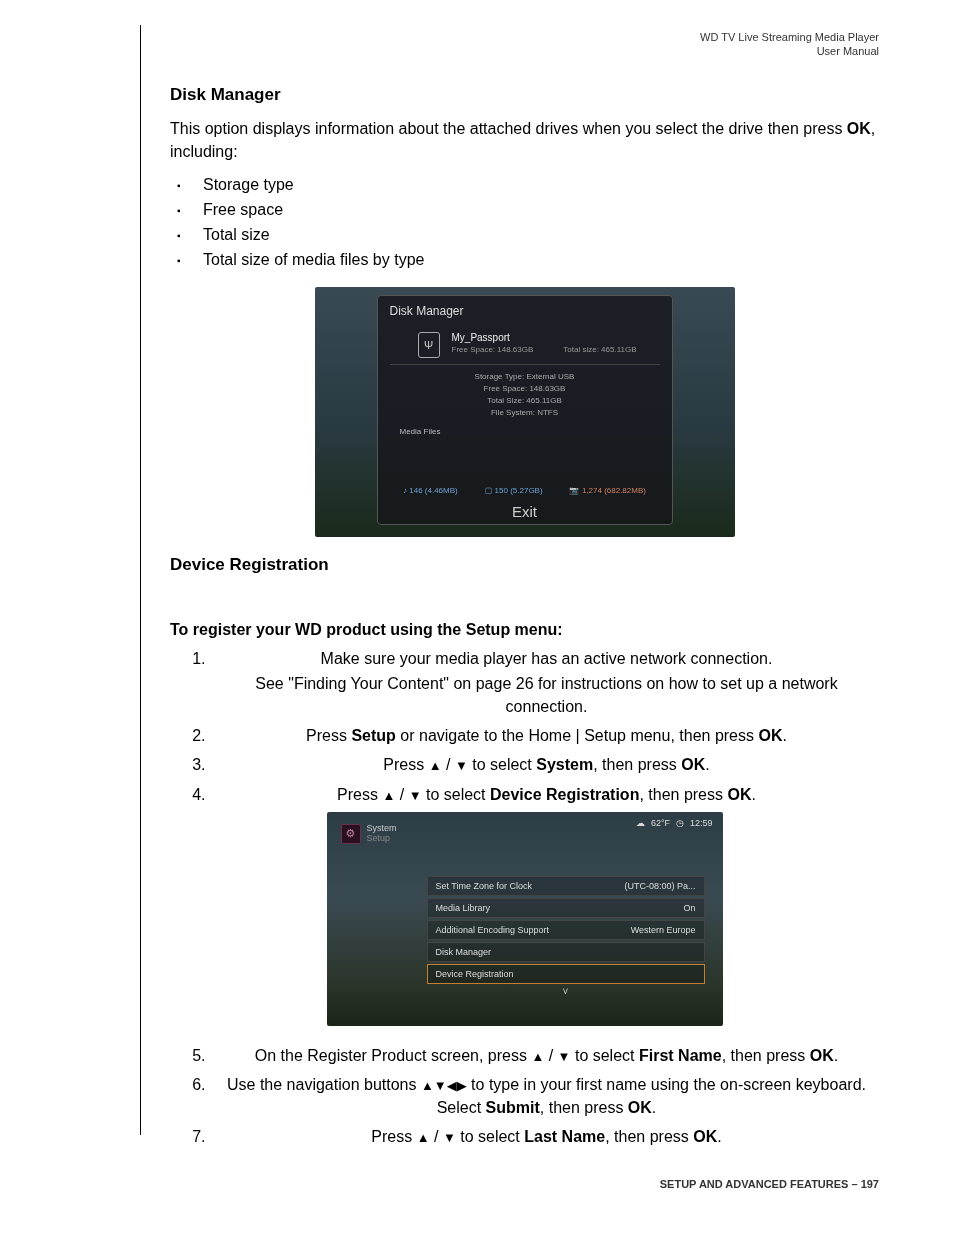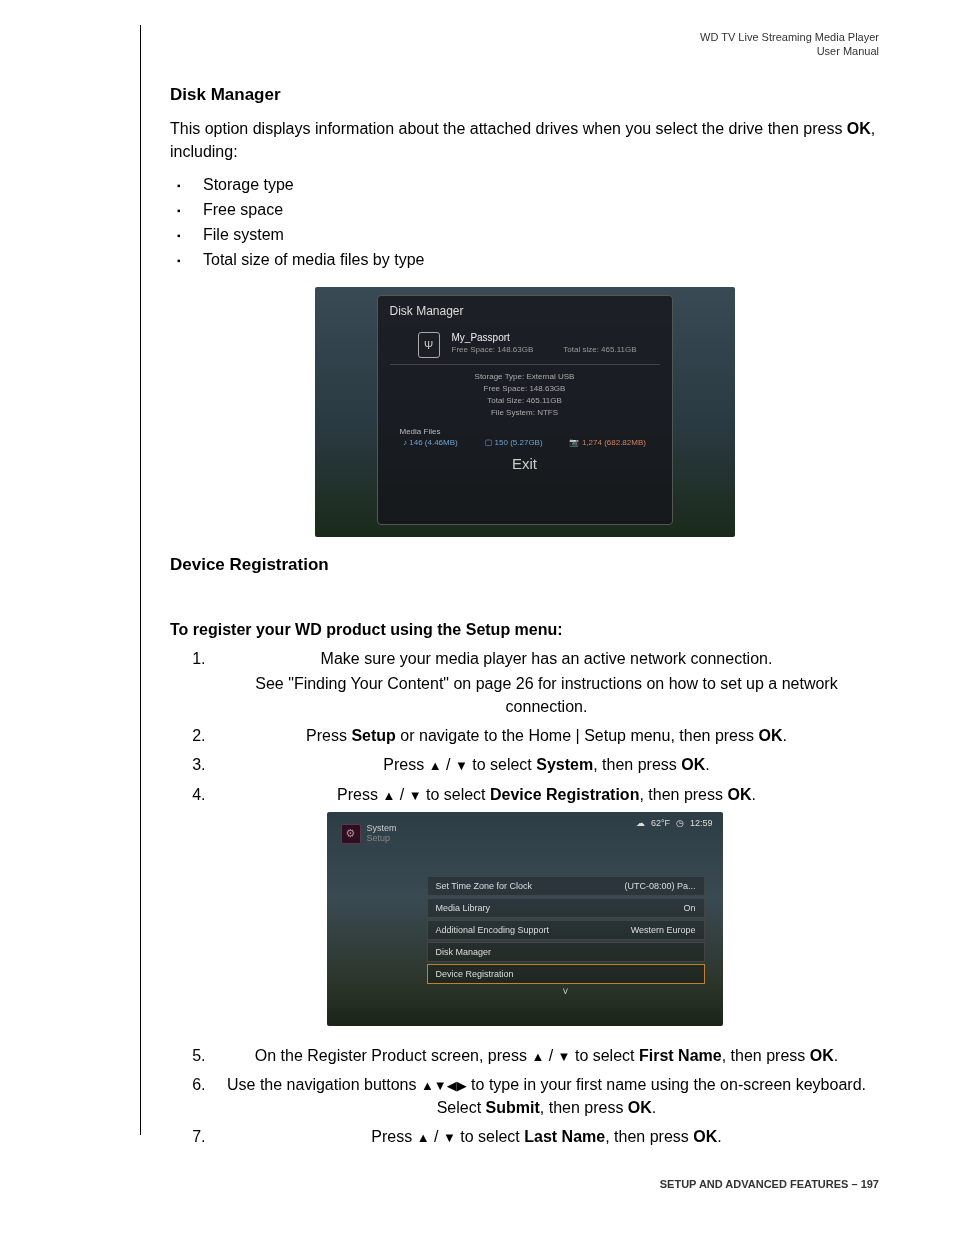--- a/index.html
+++ b/index.html
@@ -105,21 +105,21 @@
     margin-left: 28px;
   }
   .dm-drive { flex: 1; }
   .dm-drive-name { font-size: 10px; color: #eee; margin-bottom: 2px; }
   .dm-sub { display: flex; gap: 30px; font-size: 8px; color: #999; }
   .dm-details { text-align: center; margin: 4px 0 8px 0; line-height: 1.5; color: #aaa; font-size: 8px;}
   .dm-media-label { font-size: 8px; color: #bbb; margin-left: 10px;}
   .dm-media { display: flex; justify-content: space-around; margin-top: 2px; font-size: 8px; align-items: flex-end;}
   .dm-media .m1 { color: #6fa0d0;}
   .dm-media .m2 { color: #6fa0d0;}
-  .dm-media .m3 { color: #d08060;}
+  .dm-media .m3 { color: #d08060; margin-top: 48px;}
   .dm-exit { text-align: center; color: #ccc; font-size: 15px; margin-top: 8px;}
   
   .setup-shot {
     width: 396px;
     height: 214px;
     background: linear-gradient(to bottom, #2d3d45 0%, #3a4a52 40%, #2b352a 80%, #1a2418 100%);
     position: relative;
     border-radius: 2px;
     color: #ddd;
     font-size: 9px;
@@ -208,21 +208,21 @@
 
   <div class="content">
 
     <div class="section-title">Disk Manager</div>
     <p class="body-text">
       <span>This option displays information about the attached drives when you select the drive then press </span><span class="bold">OK</span><span>, including:</span>
     </p>
     <ul class="square">
       <li>Storage type</li>
       <li>Free space</li>
-      <li>File system</li>
+      <li>Total size</li>
       <li>Total size of media files by type</li>
     </ul>
 
     <div class="screenshot dm-shot">
       <div class="dm-panel">
         <div class="dm-title">Disk Manager</div>
         <div class="dm-row">
           <div class="dm-usb">Ψ</div>
           <div class="dm-drive">
             <div class="dm-drive-name">My_Passport</div>

